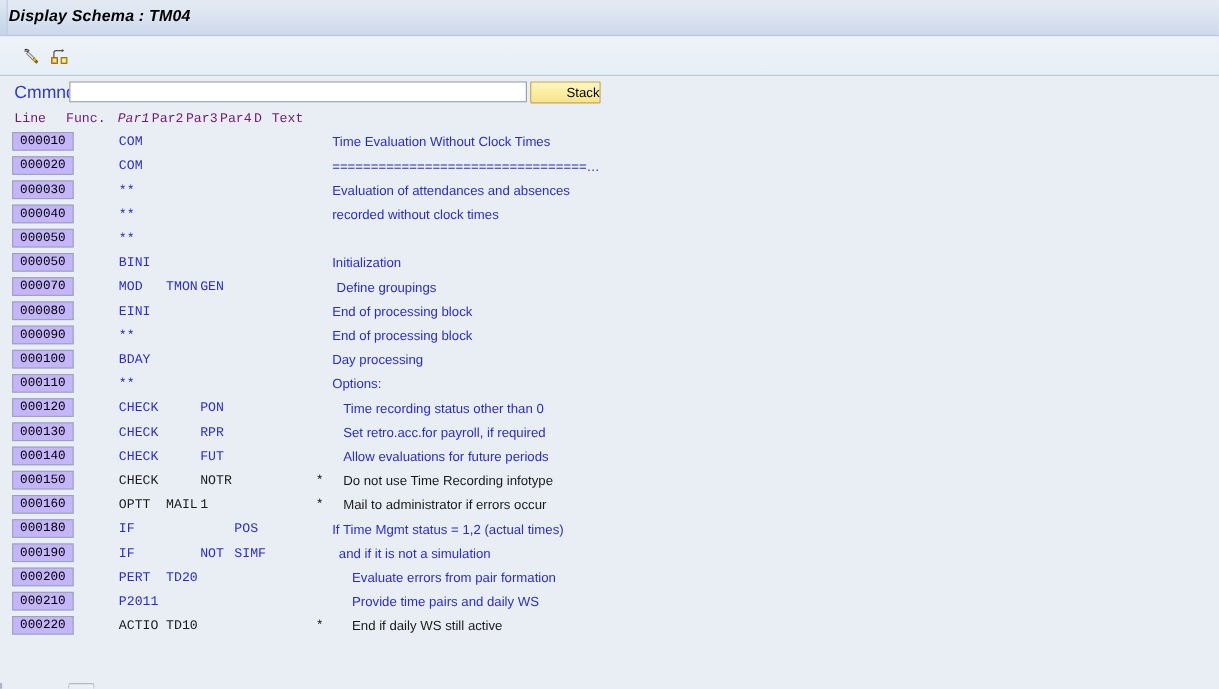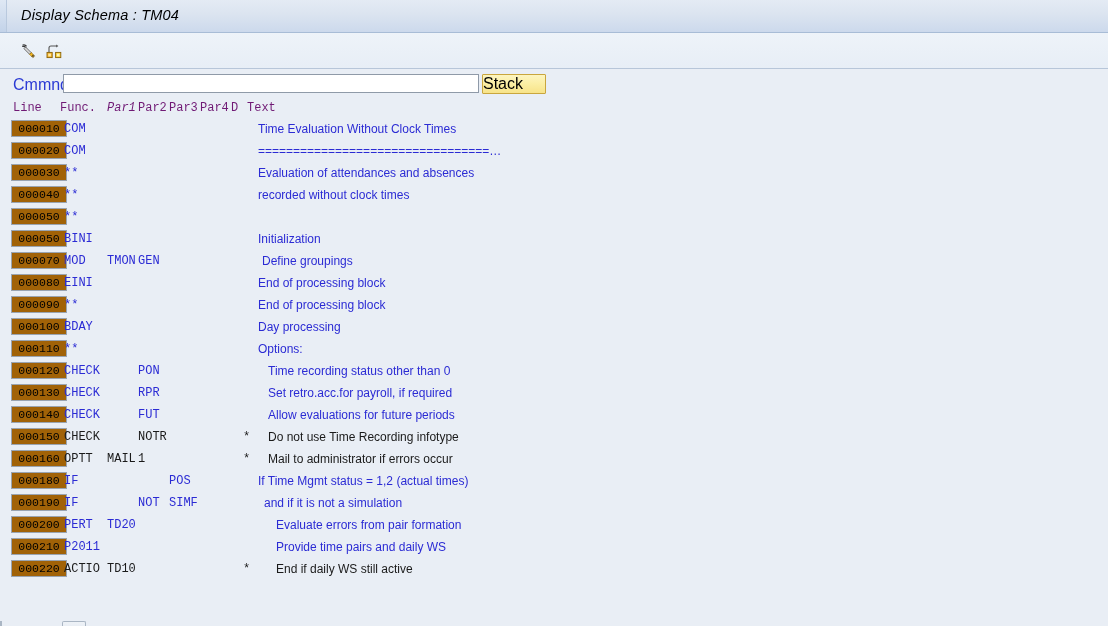--- a/index.html
+++ b/index.html
@@ -38,25 +38,25 @@
   .titlebar .tb-accent {
     position: absolute;
     left: 0; top: 0;
     width: 7px; height: 32px;
     background: linear-gradient(to bottom, #dfe8f4, #c3d3e9);
     border-right: 1px solid #b9c9de;
     box-sizing: border-box;
   }
   .titlebar .tb-title {
     position: absolute;
-    left: 21px;
+    left: 8px;
     top: 7px;
     font-family: "Liberation Sans", sans-serif;
     font-size: 14.5px;
-    font-weight: normal;
+    font-weight: bold;
     font-style: italic;
     color: #000000;
     letter-spacing: 0.2px;
     white-space: nowrap;
   }
 
   
   .toolbar {
     position: absolute;
     left: 0; top: 33px;
@@ -129,24 +129,24 @@
   .stack-btn {
     position: absolute;
     left: 482px;
     top: 4px;
     width: 64px;
     height: 20px;
     background: linear-gradient(to bottom, #fdf5c0 0%, #fbeea3 50%, #f7e389 100%);
     border: 1px solid #c9a63e;
     box-sizing: border-box;
     font-family: "Liberation Sans", sans-serif;
-    font-size: 16px;
+    font-size: 12px;
     color: #000;
     line-height: 18px;
-    text-align: left;
+    text-align: right;
     cursor: pointer;
     border-radius: 1px;
   }
 
   
   .col-header {
     position: absolute;
     left: 0; top: 100px;
     width: 1108px;
     height: 18px;
@@ -169,36 +169,37 @@
     position: relative;
     height: 22px;
     width: 1108px;
   }
   .lineno {
     position: absolute;
     left: 11px;
     top: 1px;
     width: 56px;
     height: 17px;
-    background: #a16207;
+    background: #c4b5fd;
     border: 1px solid #9aa4b1;
     box-sizing: border-box;
     font-family: "Liberation Mono", monospace;
     font-size: 11.5px;
     color: #000;
     line-height: 15px;
     text-align: center;
     cursor: text;
   }
   .cell {
     position: absolute;
     top: 3px;
     font-family: "Liberation Mono", monospace;
     font-size: 12px;
     white-space: pre;
+    margin-left: 44px;
   }
   .cell.text {
     font-family: "Liberation Sans", sans-serif;
     font-size: 12px;
   }
   .c-func { left: 64px; }
   .c-p1   { left: 107px; }
   .c-p2   { left: 138px; }
   .c-p3   { left: 169px; }
   .c-d    { left: 243px; }

